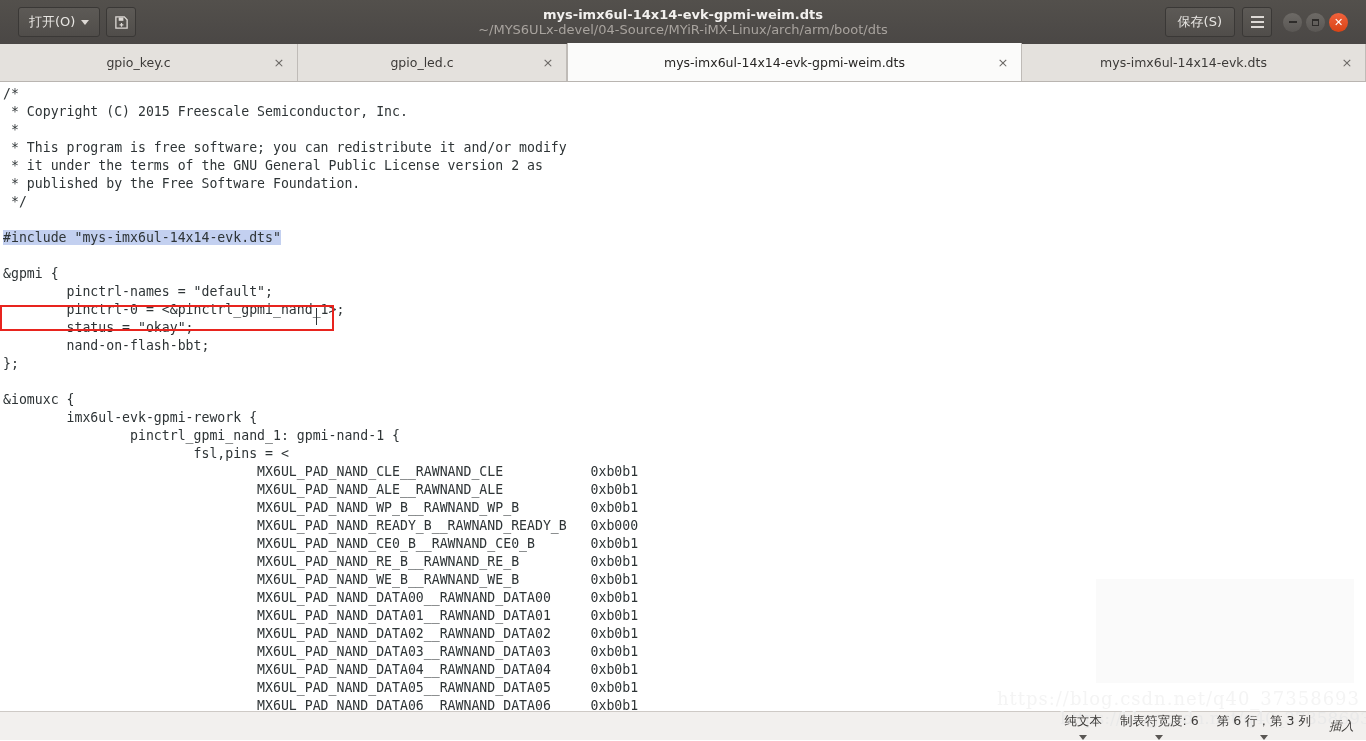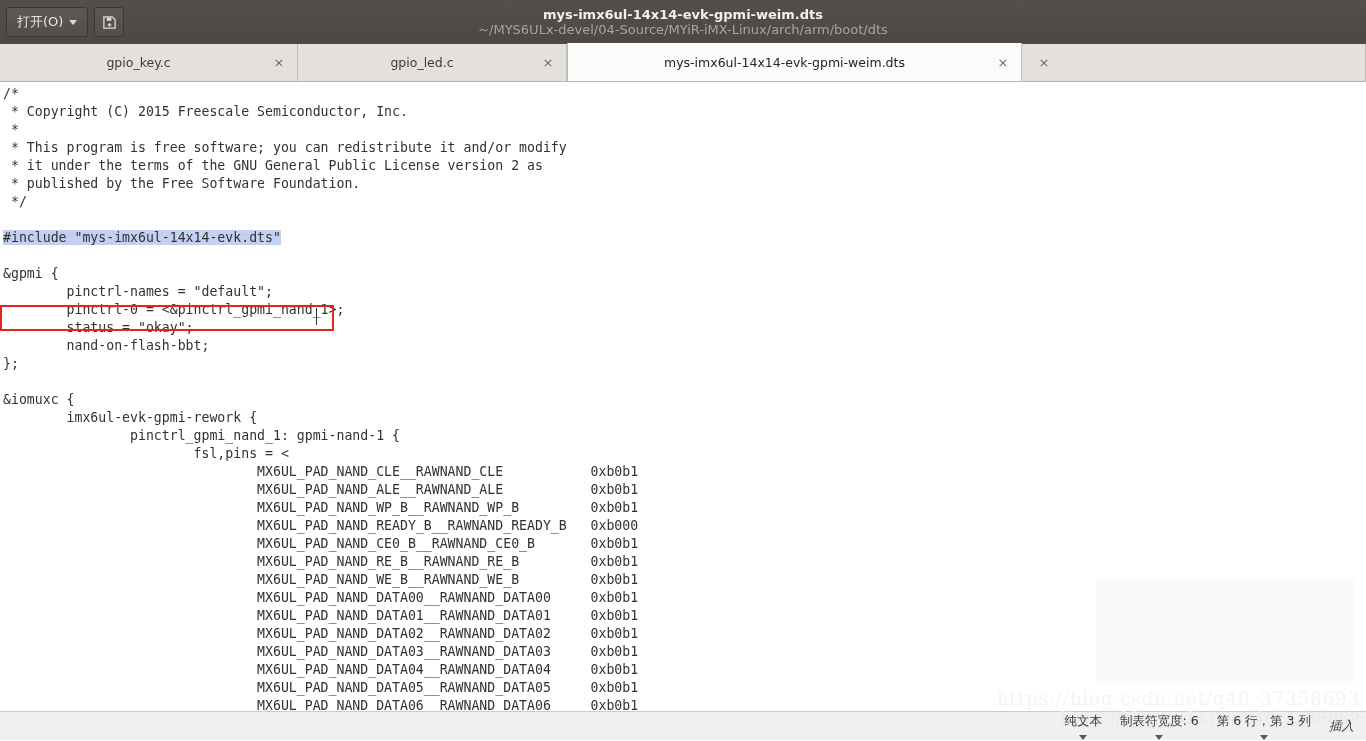--- a/index.html
+++ b/index.html
@@ -11,21 +11,21 @@
   }
 
   
   .titlebar {
     position: relative;
     height: 45px;
     background: linear-gradient(to bottom, #53504c 0%, #4a4745 100%);
     border-bottom: 1px solid #2f2d2b;
     display: flex;
     align-items: center;
-    padding: 0 6px;
+    padding: 0 18px;
   }
   .tb-left { display: flex; align-items: center; gap: 6px; }
   .btn-open {
     height: 30px;
     padding: 0 10px;
     display: flex; align-items: center; gap: 6px;
     background: linear-gradient(to bottom, #5d5a56, #504d4a);
     border: 1px solid #3a3836;
     border-radius: 3px;
     color: #e8e6e3;
@@ -270,36 +270,58 @@
         <path d="M8 8.6v4M6 10.6h4" stroke="#ddd9d5" stroke-width="1.3"></path>
       </svg>
     </div>
   </div>
 
   <div class="tb-center">
     <div class="tb-title">mys-imx6ul-14x14-evk-gpmi-weim.dts</div>
     <div class="tb-subtitle">~/MYS6ULx-devel/04-Source/MYiR-iMX-Linux/arch/arm/boot/dts</div>
   </div>
 
+  <div class="tb-right">
+    <div class="btn-save">
+      <span>保存(S)</span>
+    </div>
+    <div class="btn-hamburger">
+      <i></i>
+      <i></i>
+      <i></i>
+    </div>
+    <div class="wctrl">
+      <div class="wbtn min">
+        <span class="dash"></span>
+      </div>
+      <div class="wbtn max">
+        <span class="sq"></span>
+      </div>
+      <div class="wbtn close">
+        <span>✕</span>
+      </div>
+    </div>
+  </div>
 </div>
 
 <div class="tabbar">
   <div class="tab w1">
     <span class="tab-label">gpio_key.c</span>
     <span class="tab-close">×</span>
   </div>
   <div class="tab w2">
     <span class="tab-label">gpio_led.c</span>
     <span class="tab-close">×</span>
   </div>
   <div class="tab w3 active">
     <span class="tab-label">mys-imx6ul-14x14-evk-gpmi-weim.dts</span>
     <span class="tab-close">×</span>
   </div>
   <div class="tab w4">
+    <span class="tab-label">mys-imx6ul-14x14-evk.dts</span>
     <span class="tab-close">×</span>
   </div>
 </div>
 
 <div class="editor">
   <div class="wm-panel"></div>
   <div class="code"><span>/*
  * Copyright (C) 2015 Freescale Semiconductor, Inc.
  *
  * This program is free software; you can redistribute it and/or modify

